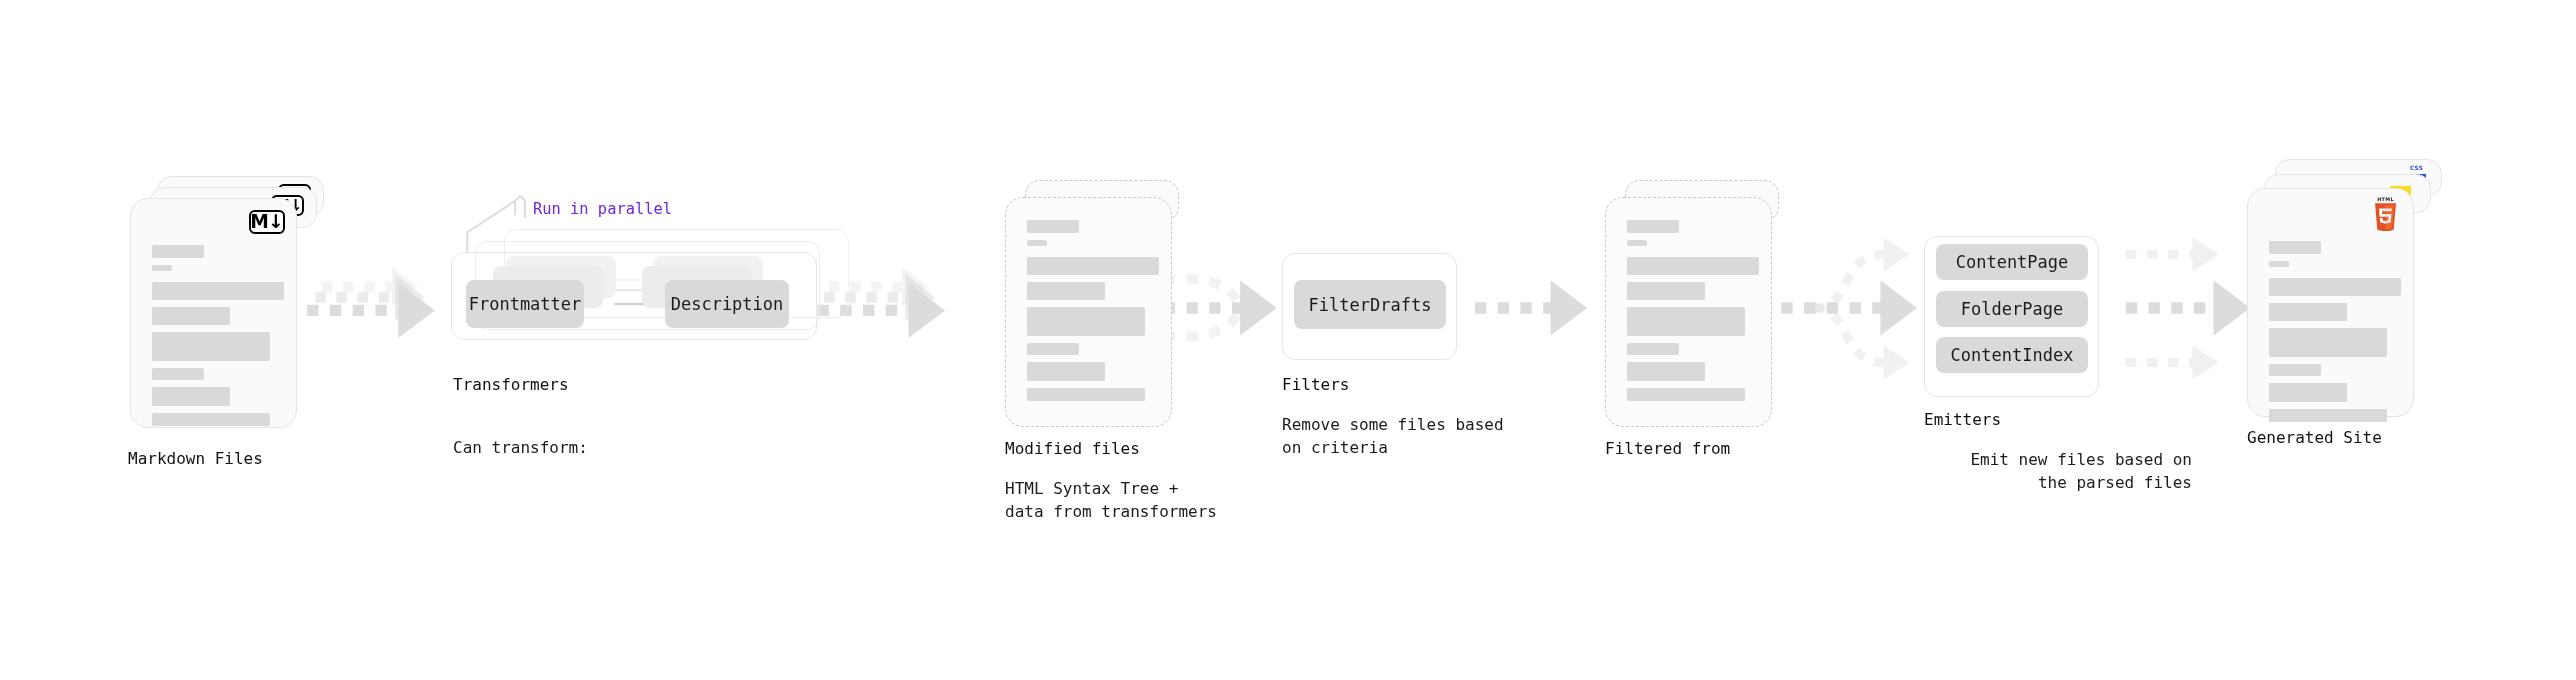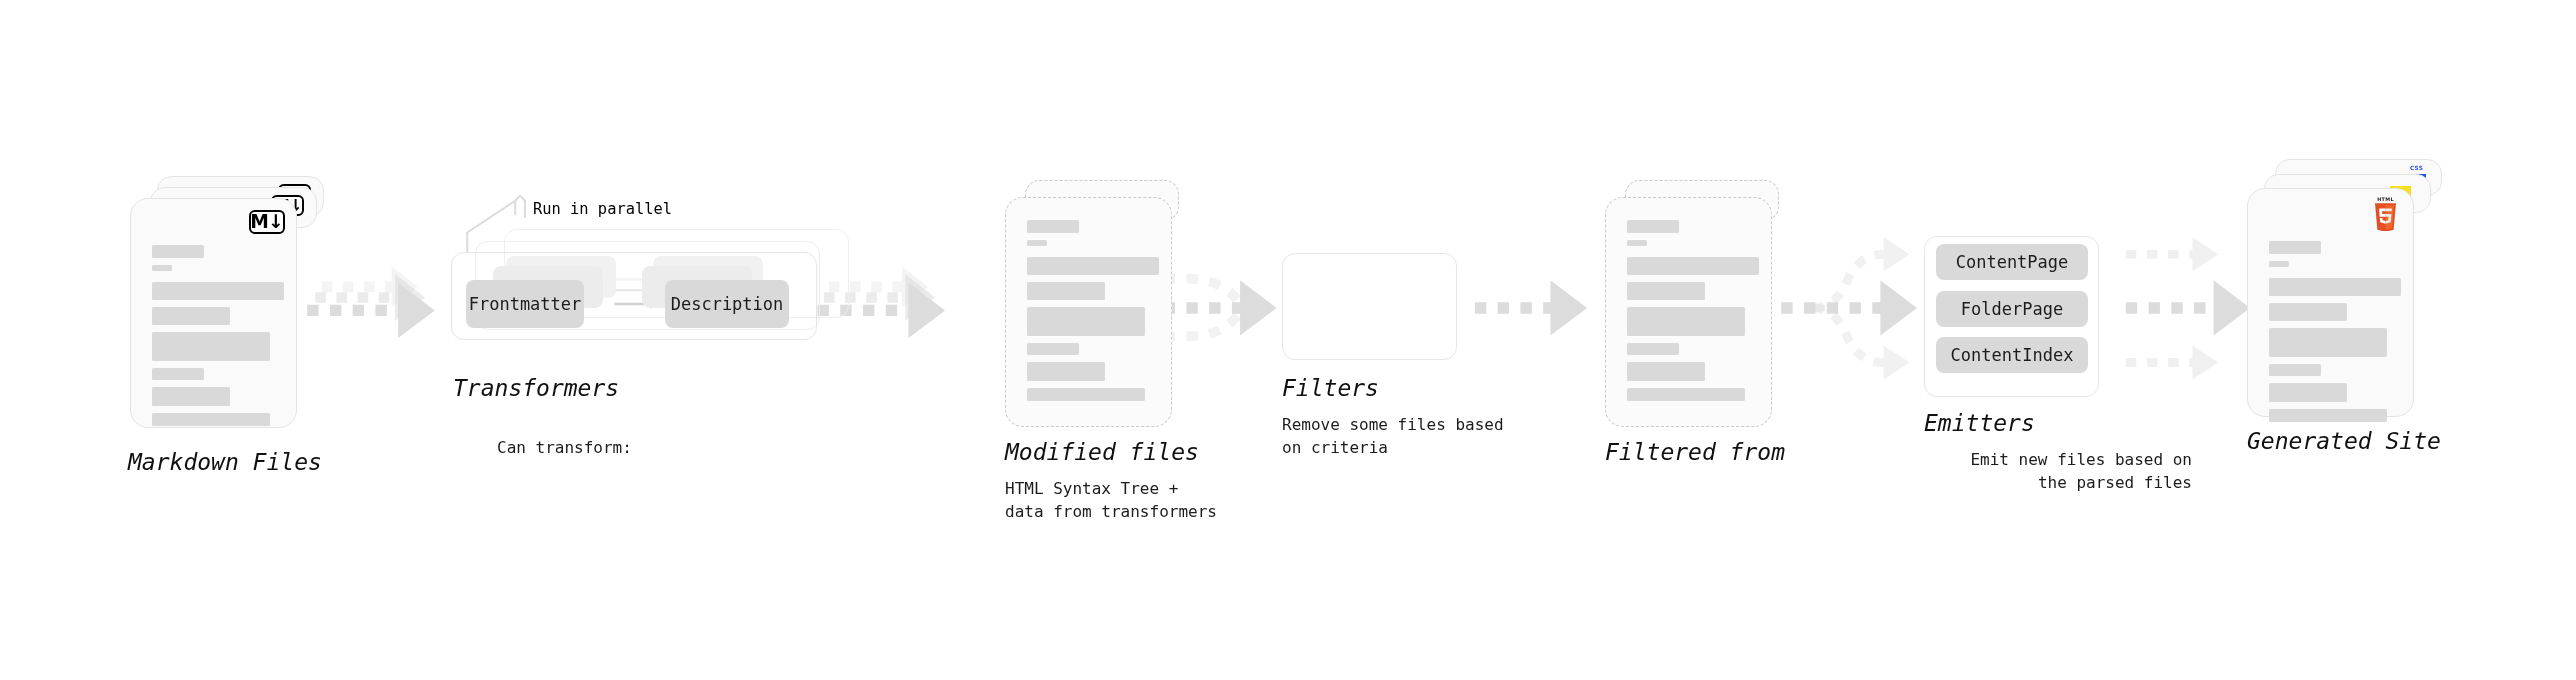--- a/index.html
+++ b/index.html
@@ -95,25 +95,24 @@
     font-size: 17px;
     box-sizing: border-box;
     white-space: nowrap;
   }
   .chip.ghost { background: #ececec; }
   .chip.ghost2 { background: #f1f1f1; }
 
   
   .caption-title {
     position: absolute;
-    font-size: 23px;
+    font-size: 16px;
     color: #111111;
     letter-spacing: 0px;
     white-space: nowrap;
-    font-style: italic;
   }
   .caption-sub {
     position: absolute;
     font-size: 16px;
     color: #1c1c1c;
     line-height: 1.42;
     white-space: pre-line;
   }
   .caption-sub .bullets {
     margin: 0;
@@ -121,21 +120,21 @@
     list-style: none;
   }
   .caption-sub .bullets li::before {
     content: "\2022";
     margin-right: 6.5px;
   }
 
   .parallel-label {
     position: absolute;
     font-size: 15.4px;
-    color: #000000;
+    color: #6d28d9;
     white-space: nowrap;
   }
 
   svg.overlay {
     position: absolute;
     left: 0; top: 0;
     width: 2576px;
     height: 681px;
     pointer-events: none;
   }
@@ -293,21 +292,21 @@
     <div class="chip ghost2" style="left:506px;top:256px;width:110px;height:42px;"></div>
     <div class="chip ghost" style="left:493px;top:266px;width:110px;height:42px;"></div>
     <div class="chip ghost2" style="left:653px;top:256px;width:110px;height:42px;"></div>
     <div class="chip ghost" style="left:642px;top:266px;width:110px;height:42px;"></div>
 
     <div class="chip" style="left:466px;top:280px;width:118px;height:48px;">Frontmatter</div>
     <div class="chip" style="left:665px;top:280px;width:124px;height:48px;">Description</div>
 
     <div class="caption-title" style="left:453px;top:375px;">Transformers</div>
 
-    <div class="caption-sub" style="left:453px;top:414px;width:268px;margin-left:44px;">
+    <div class="caption-sub" style="left:453px;top:414px;width:268px;">
       <div>Can transform:</div>
     </div>
   </div>
 
   <div class="abs" style="left:0;top:0;width:100%;height:598px;margin-left:42px;">
 
     <div class="filecard dashed" style="left:983px;top:180px;width:154px;height:41px;border-radius:14.6px;"></div>
 
     <div class="filecard dashed" style="left:963px;top:197px;width:167px;height:230px;">
       <div class="lines" style="top:22px;">
@@ -323,20 +322,21 @@
     </div>
 
     <div class="caption-title" style="left:963px;top:439px;">Modified files</div>
     <div class="caption-sub" style="left:963px;top:478px;width:244px;">HTML Syntax Tree +
 data from transformers</div>
   </div>
 
   <div class="abs" style="left:0;top:0;width:100%;height:681px;">
 
     <div class="groupbox" style="left:1282px;top:253px;width:175px;height:107px;"></div>
+    <div class="chip" style="left:1294px;top:280px;width:152px;height:49px;">FilterDrafts</div>
 
     <div class="caption-title" style="left:1282px;top:375px;">Filters</div>
     <div class="caption-sub" style="left:1282px;top:414px;width:244px;">Remove some files based
 on criteria</div>
   </div>
 
   <div class="abs" style="left:0;top:0;width:100%;height:681px;">
 
     <div class="filecard dashed" style="left:1625px;top:180px;width:154px;height:41px;border-radius:14.6px;"></div>
 

